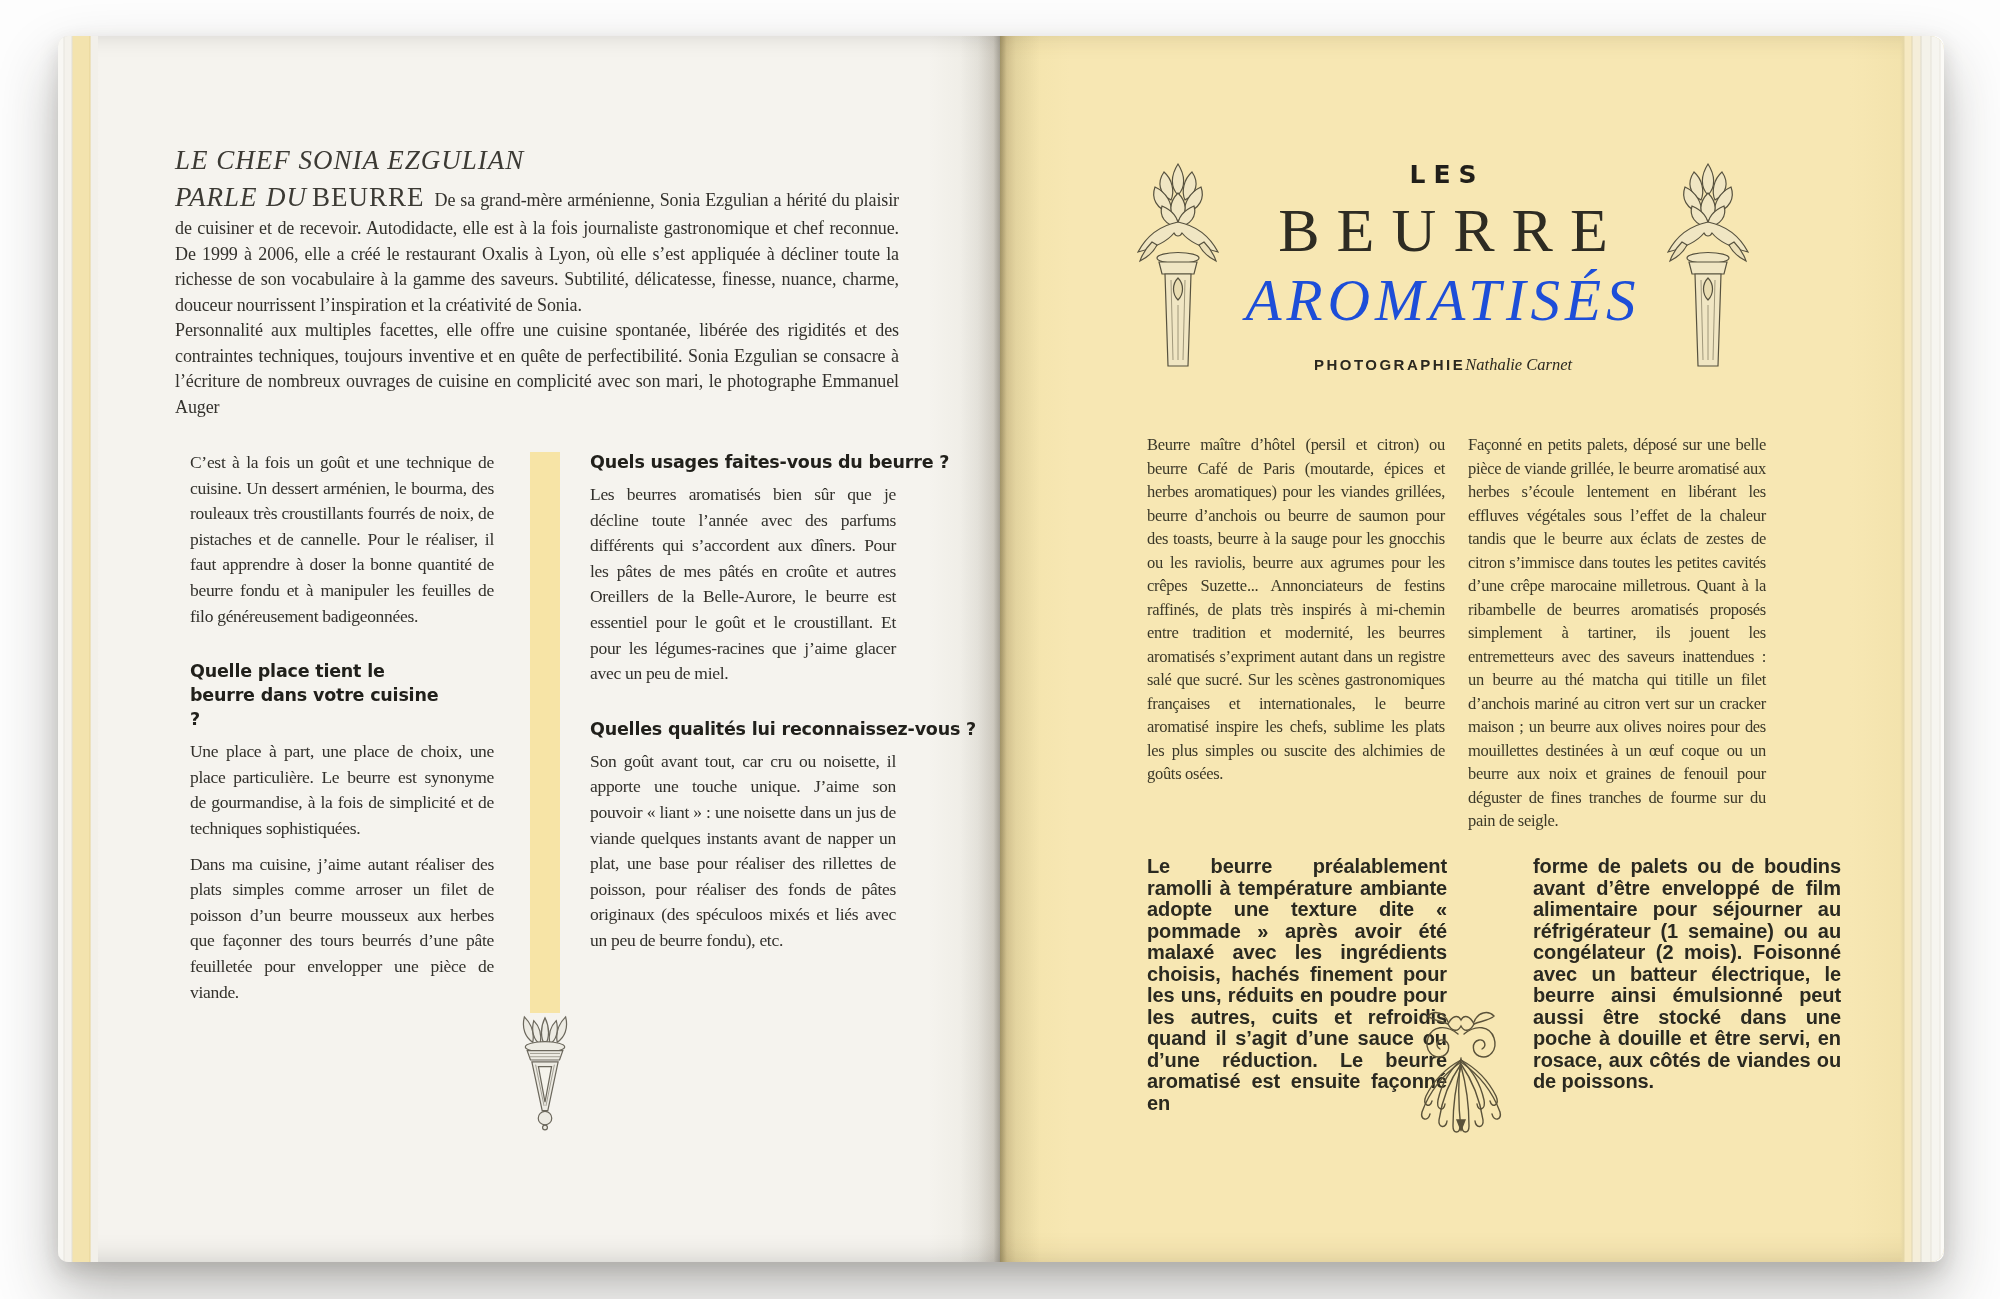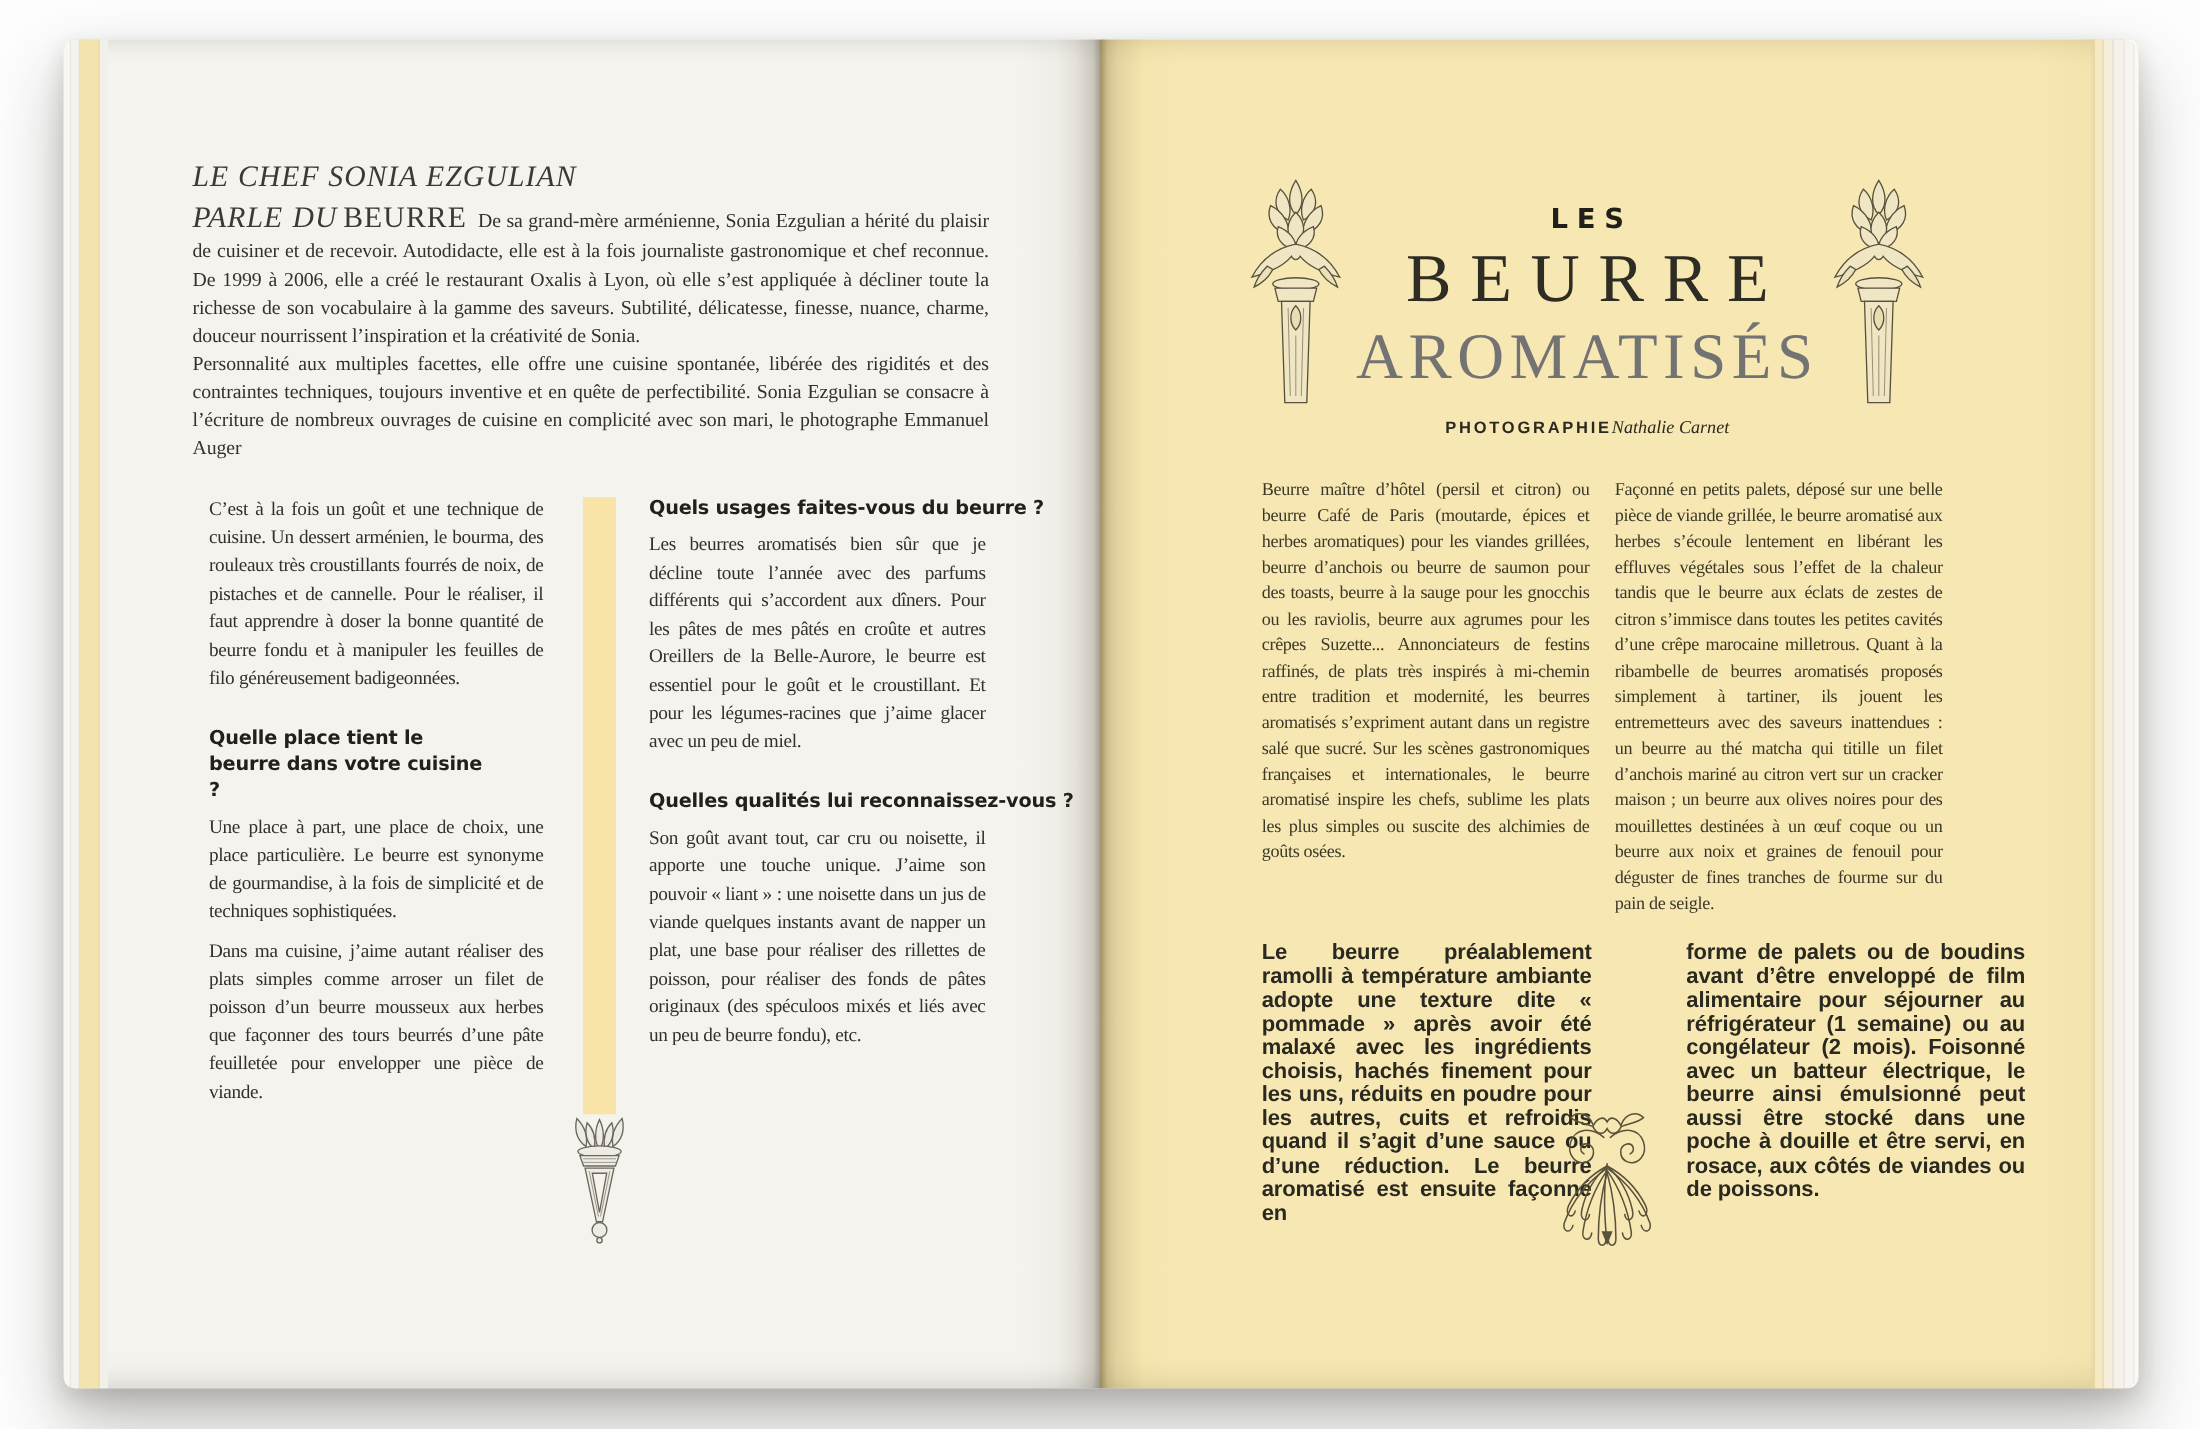--- a/index.html
+++ b/index.html
@@ -36,25 +36,25 @@
   .page-right{position:absolute;left:942px;top:0;width:944px;height:1226px;border-radius:0 14px 14px 0;
     background:linear-gradient(to right,#c9b983 0,#e7d59e 7px,#f3e3ab 16px,#f7e7b3 70px,#f7e7b3 850px,#f3e3ad 900px,#f6e6b0 944px);
     box-shadow:inset 0 16px 26px -20px rgba(90,70,30,.25), inset 0 -20px 30px -22px rgba(90,70,30,.25);}
   .edge-right{position:absolute;right:0;top:0;bottom:0;width:44px;border-radius:0 14px 14px 0;
     background:linear-gradient(to left,
       #fbfaf7 0 3px,#e9e6de 4px,#f6f5f0 5px 12px,#e5e2d8 13px,
       #f4f2ea 14px 22px,#ddd9cb 23px,#f5eeda 24px 31px,#dfd5b4 32px,
       #f6e9c2 33px 39px,#e4d6a6 40px,rgba(246,230,176,0) 44px);}
   .spine{position:absolute;left:902px;top:0;width:80px;height:1226px;pointer-events:none;
     background:linear-gradient(to right,rgba(60,52,35,0) 0,rgba(60,52,35,.10) 42%,rgba(60,52,35,.26) 50%,rgba(60,52,35,.12) 58%,rgba(60,52,35,0) 100%);}
-  .rtitle{position:absolute;left:1000px;top:148px;width:770px;text-align:center;color:#262419;}
+  .rtitle{position:absolute;left:1000px;top:124px;width:770px;text-align:center;color:#262419;}
   .kicker{font-family:"DejaVu Sans","Liberation Sans",sans-serif;font-weight:bold;
           font-size:25px;letter-spacing:8px;text-indent:8px;color:#211f1a;}
   .title-serif{font-size:62px;line-height:66px;letter-spacing:17px;text-indent:17px;margin-top:8px;color:#2e2c23;}
-  .title-italic{font-size:59px;line-height:66px;letter-spacing:5px;margin-top:4px;color:#737373;}
+  .title-italic{font-style:italic;font-size:59px;line-height:66px;letter-spacing:5px;margin-top:4px;color:#1d4ed8;}
   .credit{margin-top:22px;font-size:13px;}
   .credit-label{font-family:"Liberation Sans",sans-serif;font-weight:bold;letter-spacing:2.5px;
                 font-size:15px;color:#2a281f;}
   .credit-name{font-style:italic;font-size:16.5px;color:#2a281f;}
   .arti{position:absolute;top:124px;width:100px;height:208px;}
   .arti.left{left:1070px;}
   .arti.right{left:1600px;}
   .rcol{position:absolute;top:397px;width:298px;font-size:16.5px;line-height:23.5px;
         letter-spacing:-.3px;text-align:justify;color:#3b3828;}
   .rcol1{left:1089px;}

